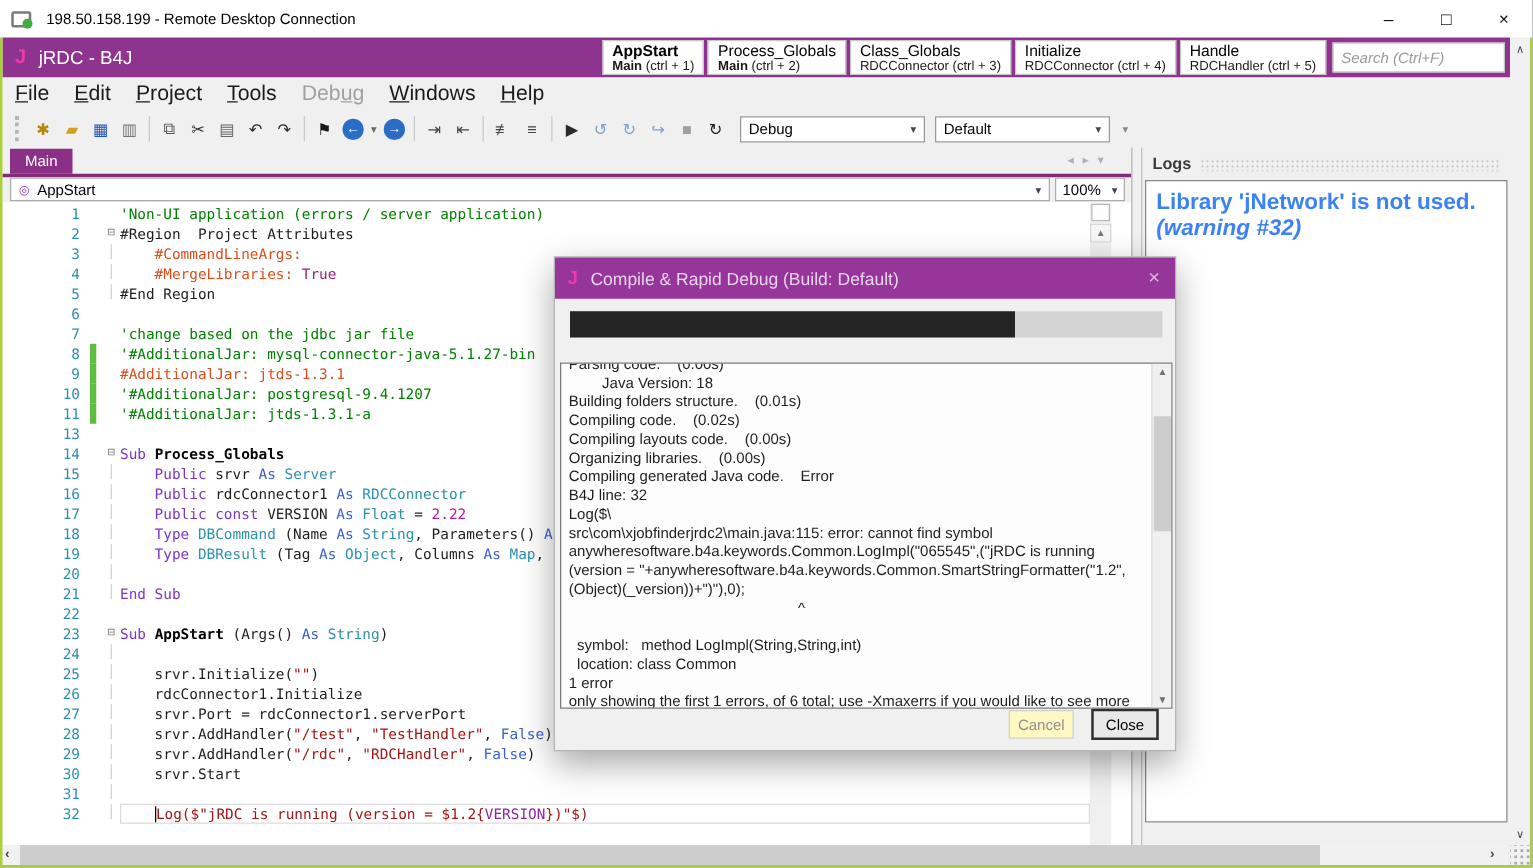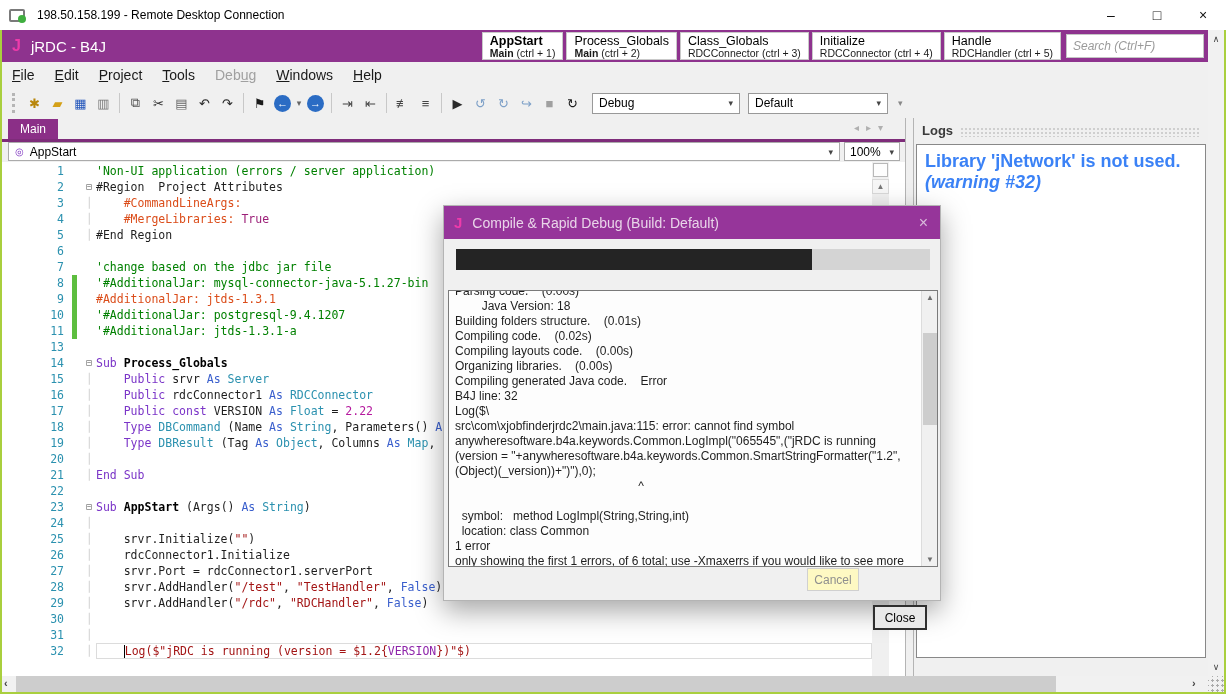--- a/index.html
+++ b/index.html
@@ -26,21 +26,21 @@
   .quick-subs { margin-left:auto; display:flex; align-items:center; gap:3px; }
   .qs-btn { background:#fff; border:1px solid #c9c9c9; padding:2px 7px 3px 7px; height:28px; text-align:left; cursor:default; }
   .qs-line1 { font-size:12.5px; color:#000; line-height:13px; white-space:nowrap; }
   .qs-line2 { font-size:10.5px; color:#1a1a1a; line-height:11px; white-space:nowrap; }
   .bold { font-weight:bold; }
   .search-box { width:138px; height:24px; margin:0 4px 0 5px; border:1px solid #c4c4c4; font-size:12px; padding:0 6px; color:#333; }
   .search-box::placeholder { color:#9a9a9a; font-style:italic; }
 
   
   .menubar { position:absolute; left:2px; top:62px; width:1206px; height:26px; background:#f0f0f0; display:flex; align-items:center; }
-  .menu-item { padding:4px 10px; font-size:14px; color:#1a1a1a; }
+  .menu-item { padding:4px 10px; font-size:17px; color:#1a1a1a; }
   .menu-item.disabled { color:#a0a0a0; }
 
   
   .toolbar { position:absolute; left:2px; top:88px; width:1206px; height:30px; background:#f0f0f0; display:flex; align-items:center; padding-left:10px; }
   .toolbar::before { content:""; width:0; height:20px; border-left:3px dotted #b5b5b5; margin-right:8px; }
   .tb-icon { width:23px; height:22px; display:flex; align-items:center; justify-content:center; font-size:13px; }
   .tb-circle { width:17px; height:17px; margin:0 3px; border-radius:50%; background:#2B6CC4; color:#fff; display:flex; align-items:center; justify-content:center; font-size:11px; }
   .tb-caret { width:10px; font-size:9px; color:#666; display:flex; justify-content:center; }
   .tb-sep { width:1px; height:20px; background:#c8c8c8; margin:0 4px; }
   .tb-combo { height:21px; background:#fff; border:1px solid #999; display:flex; align-items:center; padding:0 6px; font-size:12px; color:#000; margin-left:8px; }
@@ -116,21 +116,21 @@
   .dlg-progress { position:absolute; left:12px; top:43px; width:474px; height:21px; background:#d4d4d4; }
   #progress-fill { height:100%; background:#242424; }
   .dlg-log { position:absolute; left:4px; top:84px; width:490px; height:277px; background:#fdfdfd; border:1px solid #7a7a7a; overflow:hidden; }
   .dlg-log-inner { margin:-7px 20px 0 6px; font-size:12px; line-height:15px; color:#1e1e1e; white-space:pre; }
   .dlg-log-scroll { position:absolute; right:0; top:0; width:16px; height:100%; background:#f0f0f0; border-left:1px solid #dcdcdc; }
   .dlg-log-scroll .sa-up   { position:absolute; top:2px; left:0; width:16px; text-align:center; font-size:8px; color:#6f6f6f; }
   .dlg-log-scroll .sa-down { position:absolute; bottom:2px; left:0; width:16px; text-align:center; font-size:8px; color:#6f6f6f; }
   .dlg-log-thumb { position:absolute; left:1px; top:42px; width:14px; height:92px; background:#cdcdcd; }
   .dlg-btn { position:absolute; height:23px; font-size:12px; font-family:"Liberation Sans",sans-serif; }
   .btn-cancel { left:363px; top:362px; width:52px; background:#fef9c3; border:1px solid #d0d0d0; color:#8f8f8f; }
-  .btn-close  { left:429px; top:361px; width:54px; height:25px; background:#e9e9e9; border:2px solid #2f2f2f; color:#000;margin-top:38px; }
+  .btn-close  { left:429px; top:361px; width:54px; height:25px; background:#e9e9e9; border:2px solid #2f2f2f; color:#000; }
 </style>
 </head>
 <body>
 
 <div id="screen">
 
   <div class="rdp-titlebar">
     <div class="rdp-icon"></div>
     <div class="rdp-title">198.50.158.199 - Remote Desktop Connection</div>
     <div class="rdp-controls">
@@ -267,21 +267,21 @@
       <div class="crow"><span class="ln">20</span><span class="chg"></span><span class="fold guide">│</span><span class="ctext"></span></div>
       <div class="crow"><span class="ln">21</span><span class="chg"></span><span class="fold guide">│</span><span class="ctext"><span class="kw">End Sub</span></span></div>
       <div class="crow"><span class="ln">22</span><span class="chg"></span><span class="fold"></span><span class="ctext"></span></div>
       <div class="crow"><span class="ln">23</span><span class="chg"></span><span class="fold">⊟</span><span class="ctext"><span class="kw">Sub </span><span class="sb">AppStart </span><span class="n">(Args() </span><span class="as">As </span><span class="ty">String</span><span class="n">)</span></span></div>
       <div class="crow"><span class="ln">24</span><span class="chg"></span><span class="fold guide">│</span><span class="ctext"></span></div>
       <div class="crow"><span class="ln">25</span><span class="chg"></span><span class="fold guide">│</span><span class="ctext"><span class="n">    srvr.Initialize(</span><span class="st">""</span><span class="n">)</span></span></div>
       <div class="crow"><span class="ln">26</span><span class="chg"></span><span class="fold guide">│</span><span class="ctext"><span class="n">    rdcConnector1.Initialize</span></span></div>
       <div class="crow"><span class="ln">27</span><span class="chg"></span><span class="fold guide">│</span><span class="ctext"><span class="n">    srvr.Port = rdcConnector1.serverPort</span></span></div>
       <div class="crow"><span class="ln">28</span><span class="chg"></span><span class="fold guide">│</span><span class="ctext"><span class="n">    srvr.AddHandler(</span><span class="st">"/test"</span><span class="n">, </span><span class="st">"TestHandler"</span><span class="n">, </span><span class="as">False</span><span class="n">)</span></span></div>
       <div class="crow"><span class="ln">29</span><span class="chg"></span><span class="fold guide">│</span><span class="ctext"><span class="n">    srvr.AddHandler(</span><span class="st">"/rdc"</span><span class="n">, </span><span class="st">"RDCHandler"</span><span class="n">, </span><span class="as">False</span><span class="n">)</span></span></div>
-      <div class="crow"><span class="ln">30</span><span class="chg"></span><span class="fold guide">│</span></div>
+      <div class="crow"><span class="ln">30</span><span class="chg"></span><span class="fold guide">│</span><span class="ctext"><span class="n">    srvr.Start</span></span></div>
       <div class="crow"><span class="ln">31</span><span class="chg"></span><span class="fold guide">│</span><span class="ctext"></span></div>
       <div class="crow cur"><span class="ln">32</span><span class="chg"></span><span class="fold guide">│</span><span class="ctext"><span class="n">    </span><span class="caret-mark"></span><span class="st">Log($"jRDC is running (version = $1.2{</span><span class="vs">VERSION</span><span class="st">})"$)</span></span></div>
     </div>
 
   <div class="ed-vscroll">
     <div class="ed-vthumb"></div>
     <div class="ed-varrow">▲</div>
   </div>
 
   <div class="splitter"></div>

